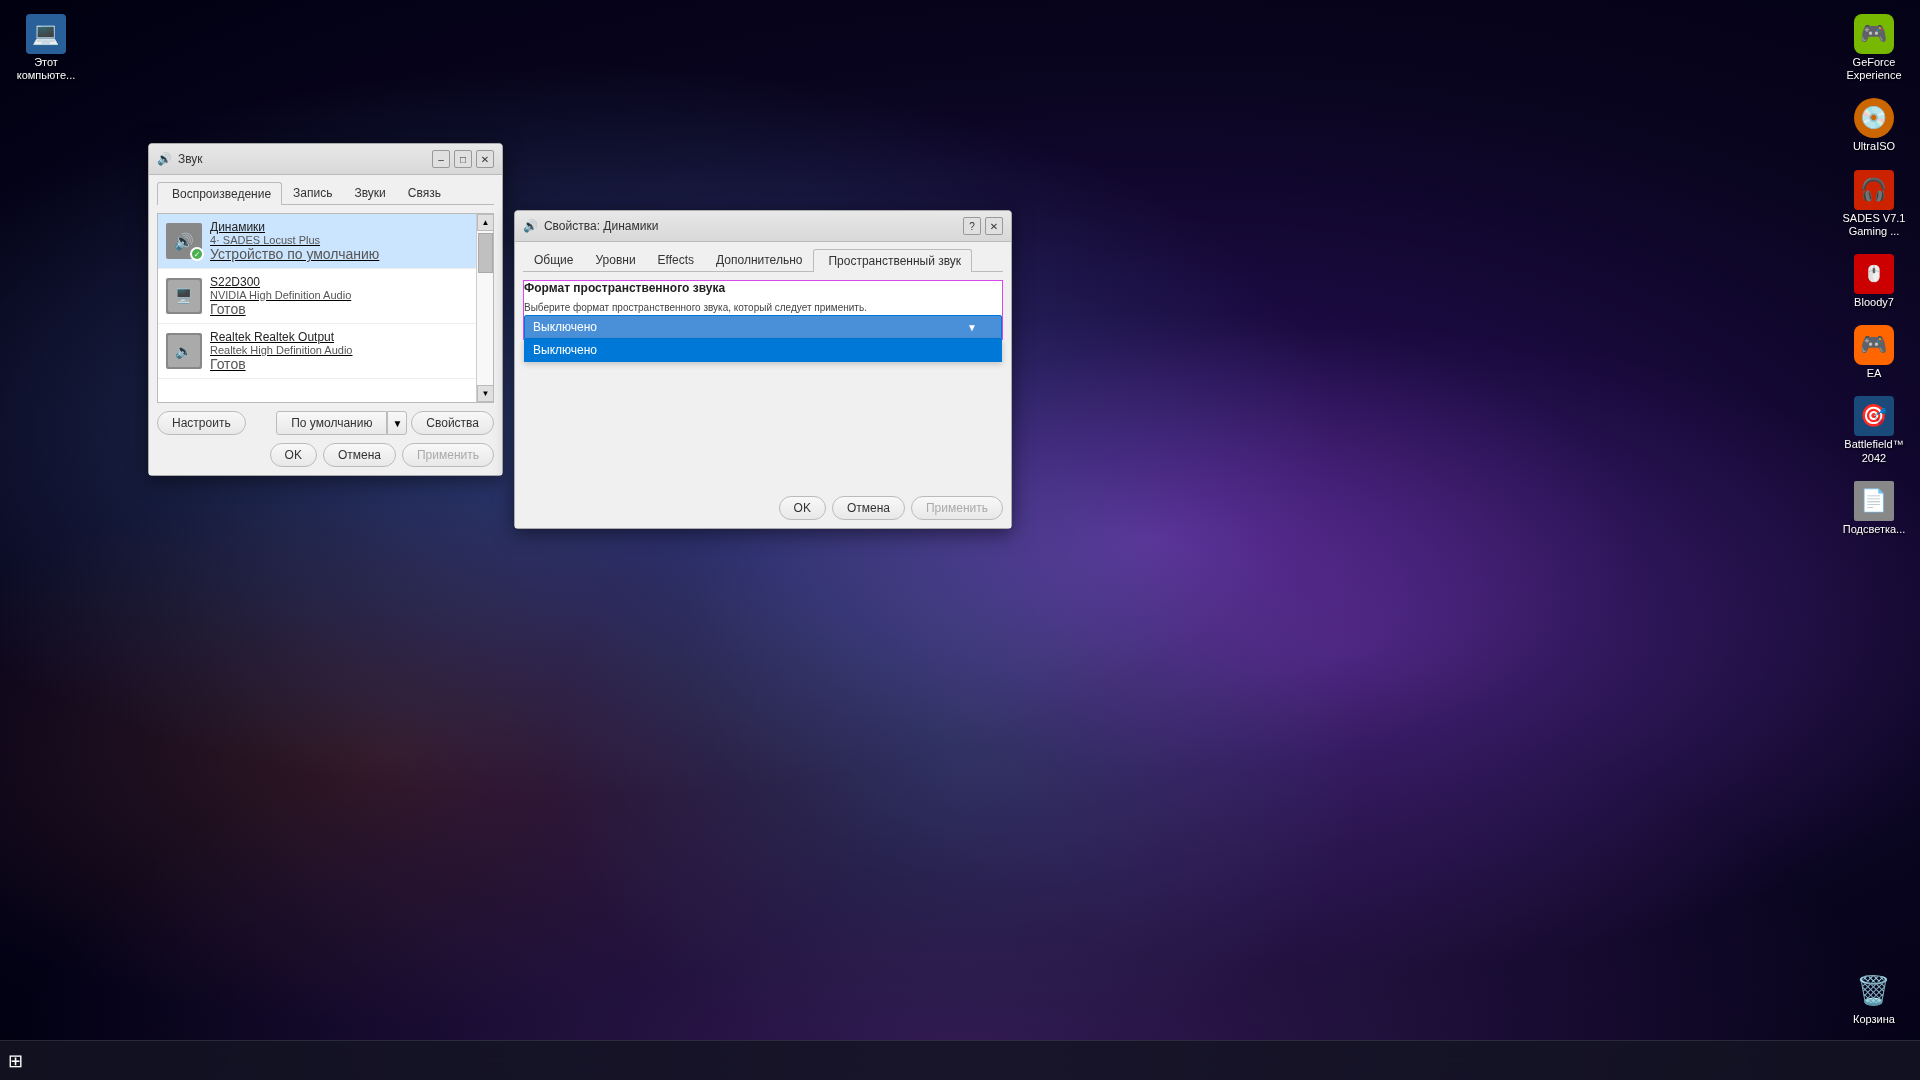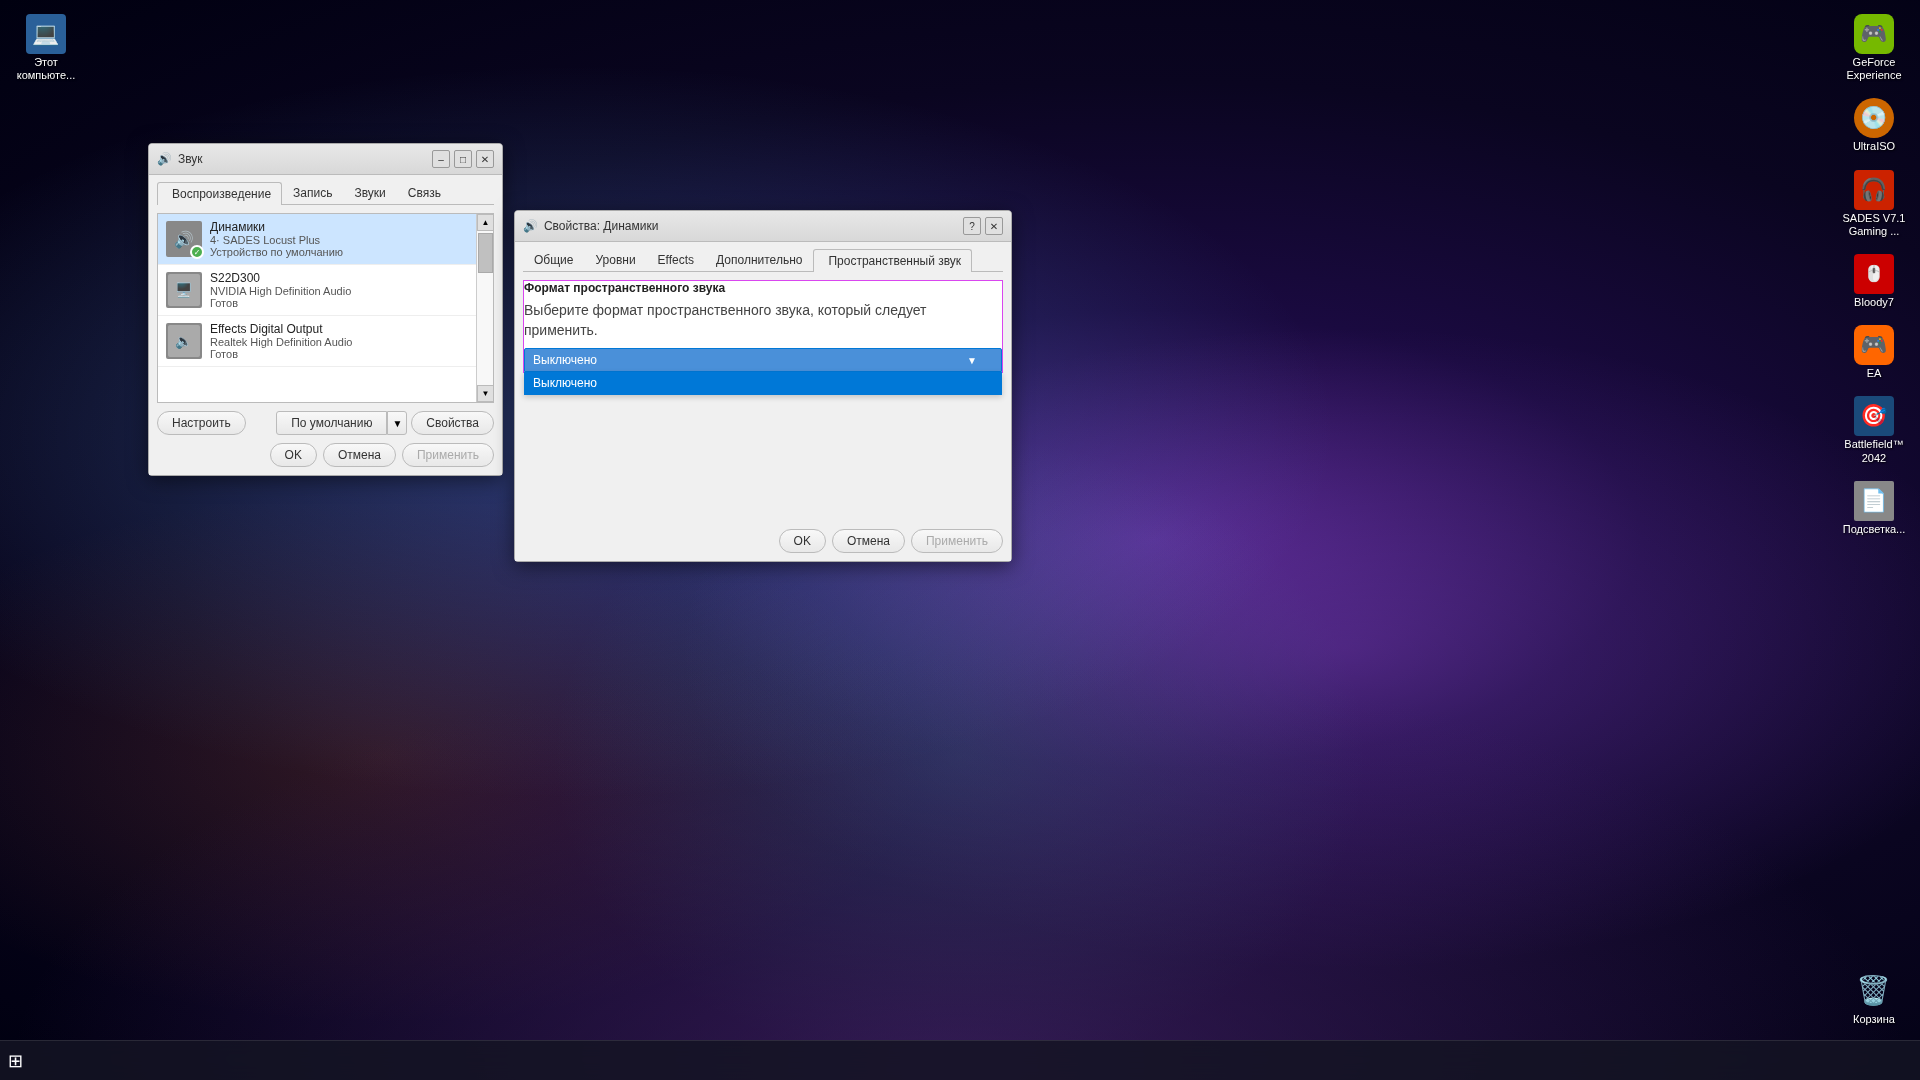--- a/index.html
+++ b/index.html
@@ -208,24 +208,24 @@
       height: 36px;
       background: #888;
       border-radius: 2px;
       display: flex;
       align-items: center;
       justify-content: center;
       font-size: 18px;
       flex-shrink: 0;
       position: relative;
     }
-    .device-info { flex: 1; }
+    .device-info { flex: 1; text-decoration: underline; }
     .device-name { font-size: 12px; font-weight: 500; color: #222; }
     .device-sub { font-size: 11px; color: #555; }
-    .device-status { font-size: 11px; color: #555; }
+    .device-status { font-size: 14px; color: #555; }
     .default-badge {
       width: 14px;
       height: 14px;
       background: #4CAF50;
       border-radius: 50%;
       border: 2px solid white;
       position: absolute;
       bottom: -2px;
       right: -2px;
       display: flex;
@@ -292,23 +292,22 @@
       background: white;
       margin-bottom: 8px;
     }
     .section-title {
       font-size: 12px;
       font-weight: 600;
       margin-bottom: 6px;
       color: #222;
     }
     .section-desc {
-      font-size: 14px;
+      font-size: 10px;
       color: #444;
-      margin-bottom: 8px;
       line-height: 1.4;
     }
     .dropdown-wrapper {
       position: relative;
       width: 100%;
     }
 
     
     .dropdown-open-list {
       position: absolute;
@@ -504,21 +503,21 @@
             <div class="device-sub">NVIDIA High Definition Audio</div>
             <div class="device-status">Готов</div>
           </div>
         </div>
 
         <div class="device-item">
           <div class="device-icon">
             <div style="width:32px;height:32px;background:#aaa;border-radius:2px;display:flex;align-items:center;justify-content:center;color:white;font-size:14px;">🔈</div>
           </div>
           <div class="device-info">
-            <div class="device-name">Effects Digital Output</div>
+            <div class="device-name">Realtek Realtek Output</div>
             <div class="device-sub">Realtek High Definition Audio</div>
             <div class="device-status">Готов</div>
           </div>
         </div>
       </div>
 
       <div class="vscroll">
         <div class="vscroll-btn">▲</div>
         <div class="vscroll-track">
           <div class="vscroll-thumb2"></div>

